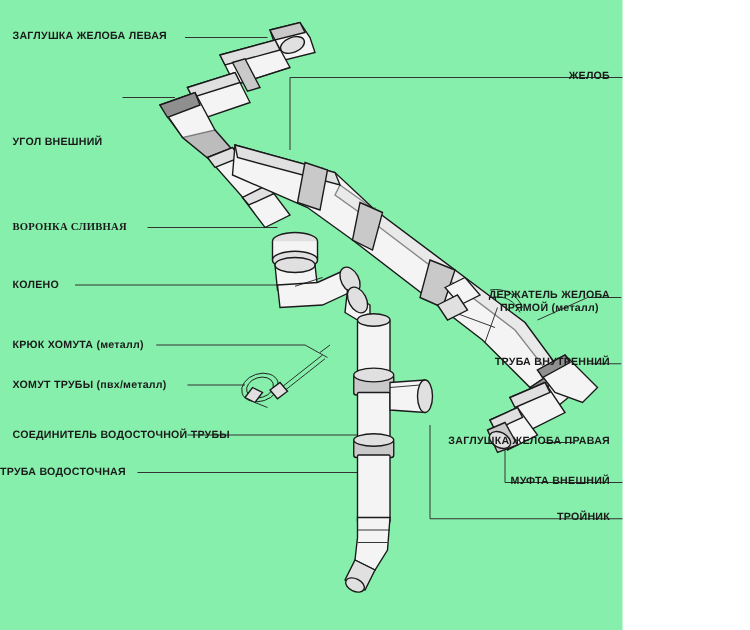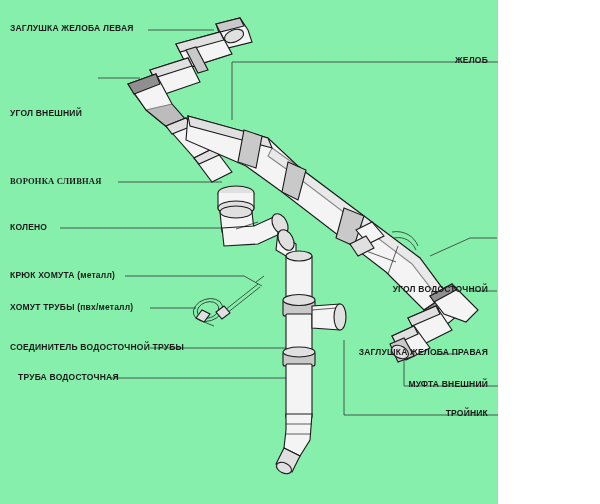--- a/index.html
+++ b/index.html
@@ -217,31 +217,35 @@
   </div>
 
   <div class="label" style="left:10px; top:342px;">
     <span>СОЕДИНИТЕЛЬ ВОДОСТОЧНОЙ ТРУБЫ</span>
   </div>
 
   <div class="label" style="left:10px; top:302px;">
     <span>ХОМУТ ТРУБЫ (пвх/металл)</span>
   </div>
 
-  <div class="label" style="left:18px; top:372px;">
+  <div class="label" style="left:0; top:372px;">
     <span>ТРУБА ВОДОСТОЧНАЯ</span>
   </div>
 
   <div class="label right" style="right:10px; top:55px;">
     <span>ЖЕЛОБ</span>
   </div>
 
+  <div class="label right" style="right:10px; top:230px;">
+    <span>ДЕРЖАТЕЛЬ ЖЕЛОБА</span>
+    <span class="sub">ПРЯМОЙ (металл)</span>
+  </div>
 
   <div class="label right" style="right:10px; top:284px;">
-    <span>УГОЛ ВОДОСТОЧНОЙ</span>
+    <span>ТРУБА ВНУТРЕННИЙ</span>
   </div>
 
   <div class="label right" style="right:10px; top:347px;">
     <span>ЗАГЛУШКА ЖЕЛОБА ПРАВАЯ</span>
   </div>
 
   <div class="label right" style="right:10px; top:379px;">
     <span>МУФТА ВНЕШНИЙ</span>
   </div>
 

